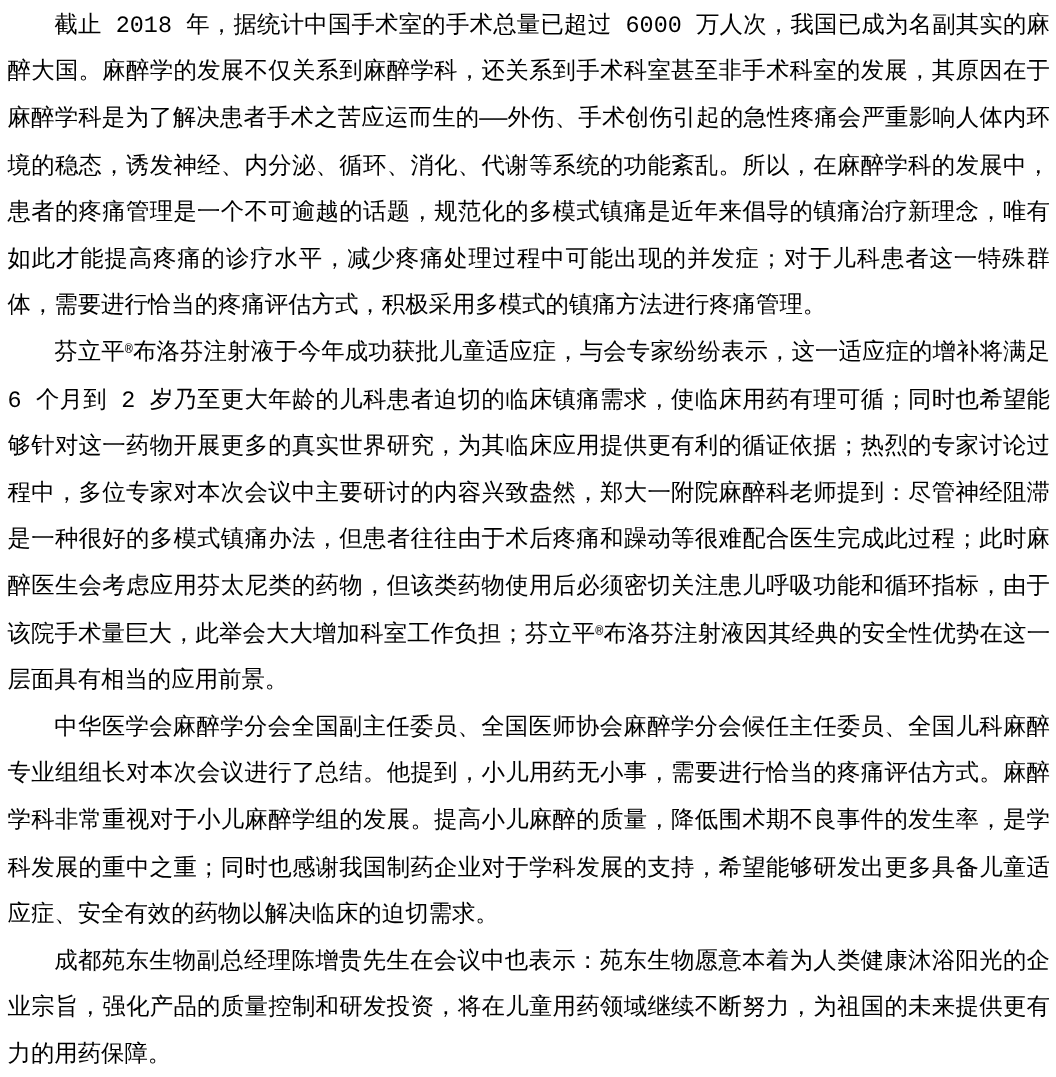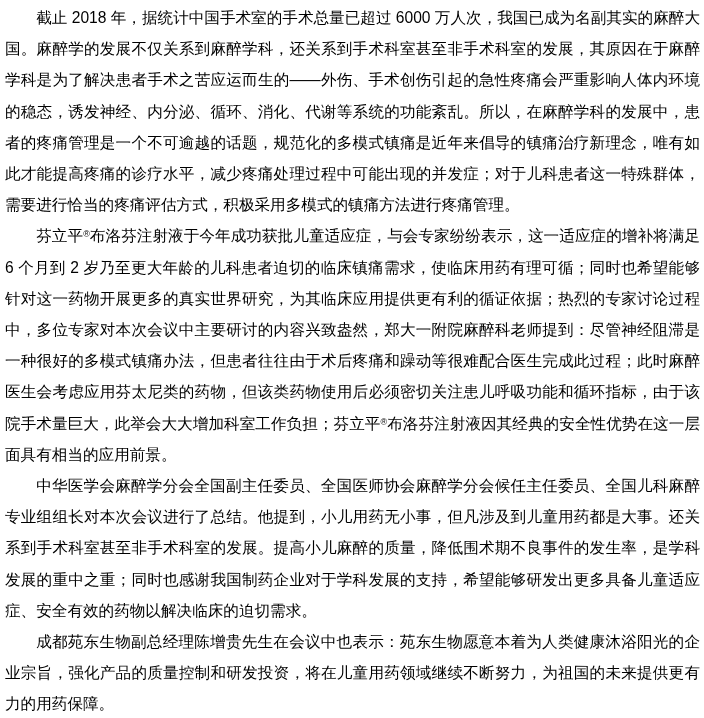--- a/index.html
+++ b/index.html
@@ -10,21 +10,21 @@
     body {
       width: 704px;
       height: 718px;
       overflow: hidden;
     }
     .doc {
       box-sizing: border-box;
       width: 704px;
       height: 718px;
       padding: 2px 4px 0 5px;
-      font-family: Liberation Sans, sans-serif;
+      font-family: Liberation Mono, monospace;
       font-size: 15.6px;
       line-height: 31.2px;
       color: #000000;
       text-align: justify;
       text-justify: inter-ideograph;
       letter-spacing: 0;
     }
     .doc p {
       margin: 0;
       padding: 0;
@@ -35,15 +35,15 @@
       line-height: 0;
       vertical-align: 4px;
     }
   </style>
 </head>
 <body>
 
 <div class="doc" id="doc">
     <p>截止 2018 年，据统计中国手术室的手术总量已超过 6000 万人次，我国已成为名副其实的麻醉大国。麻醉学的发展不仅关系到麻醉学科，还关系到手术科室甚至非手术科室的发展，其原因在于麻醉学科是为了解决患者手术之苦应运而生的——外伤、手术创伤引起的急性疼痛会严重影响人体内环境的稳态，诱发神经、内分泌、循环、消化、代谢等系统的功能紊乱。所以，在麻醉学科的发展中，患者的疼痛管理是一个不可逾越的话题，规范化的多模式镇痛是近年来倡导的镇痛治疗新理念，唯有如此才能提高疼痛的诊疗水平，减少疼痛处理过程中可能出现的并发症；对于儿科患者这一特殊群体，需要进行恰当的疼痛评估方式，积极采用多模式的镇痛方法进行疼痛管理。</p>
     <p>芬立平<sup class="reg">®</sup>布洛芬注射液于今年成功获批儿童适应症，与会专家纷纷表示，这一适应症的增补将满足 6 个月到 2 岁乃至更大年龄的儿科患者迫切的临床镇痛需求，使临床用药有理可循；同时也希望能够针对这一药物开展更多的真实世界研究，为其临床应用提供更有利的循证依据；热烈的专家讨论过程中，多位专家对本次会议中主要研讨的内容兴致盎然，郑大一附院麻醉科老师提到：尽管神经阻滞是一种很好的多模式镇痛办法，但患者往往由于术后疼痛和躁动等很难配合医生完成此过程；此时麻醉医生会考虑应用芬太尼类的药物，但该类药物使用后必须密切关注患儿呼吸功能和循环指标，由于该院手术量巨大，此举会大大增加科室工作负担；芬立平<sup class="reg">®</sup>布洛芬注射液因其经典的安全性优势在这一层面具有相当的应用前景。</p>
-    <p>中华医学会麻醉学分会全国副主任委员、全国医师协会麻醉学分会候任主任委员、全国儿科麻醉专业组组长对本次会议进行了总结。他提到，小儿用药无小事，但凡涉及到儿童用药都是大事。还关系到手术科室甚至非手术科室的发展。提高小儿麻醉的质量，降低围术期不良事件的发生率，是学科发展的重中之重；同时也感谢我国制药企业对于学科发展的支持，希望能够研发出更多具备儿童适应症、安全有效的药物以解决临床的迫切需求。</p>
+    <p>中华医学会麻醉学分会全国副主任委员、全国医师协会麻醉学分会候任主任委员、全国儿科麻醉专业组组长对本次会议进行了总结。他提到，小儿用药无小事，需要进行恰当的疼痛评估方式。麻醉学科非常重视对于小儿麻醉学组的发展。提高小儿麻醉的质量，降低围术期不良事件的发生率，是学科发展的重中之重；同时也感谢我国制药企业对于学科发展的支持，希望能够研发出更多具备儿童适应症、安全有效的药物以解决临床的迫切需求。</p>
     <p>成都苑东生物副总经理陈增贵先生在会议中也表示：苑东生物愿意本着为人类健康沐浴阳光的企业宗旨，强化产品的质量控制和研发投资，将在儿童用药领域继续不断努力，为祖国的未来提供更有力的用药保障。</p>
   </div>
 
 </body></html>

